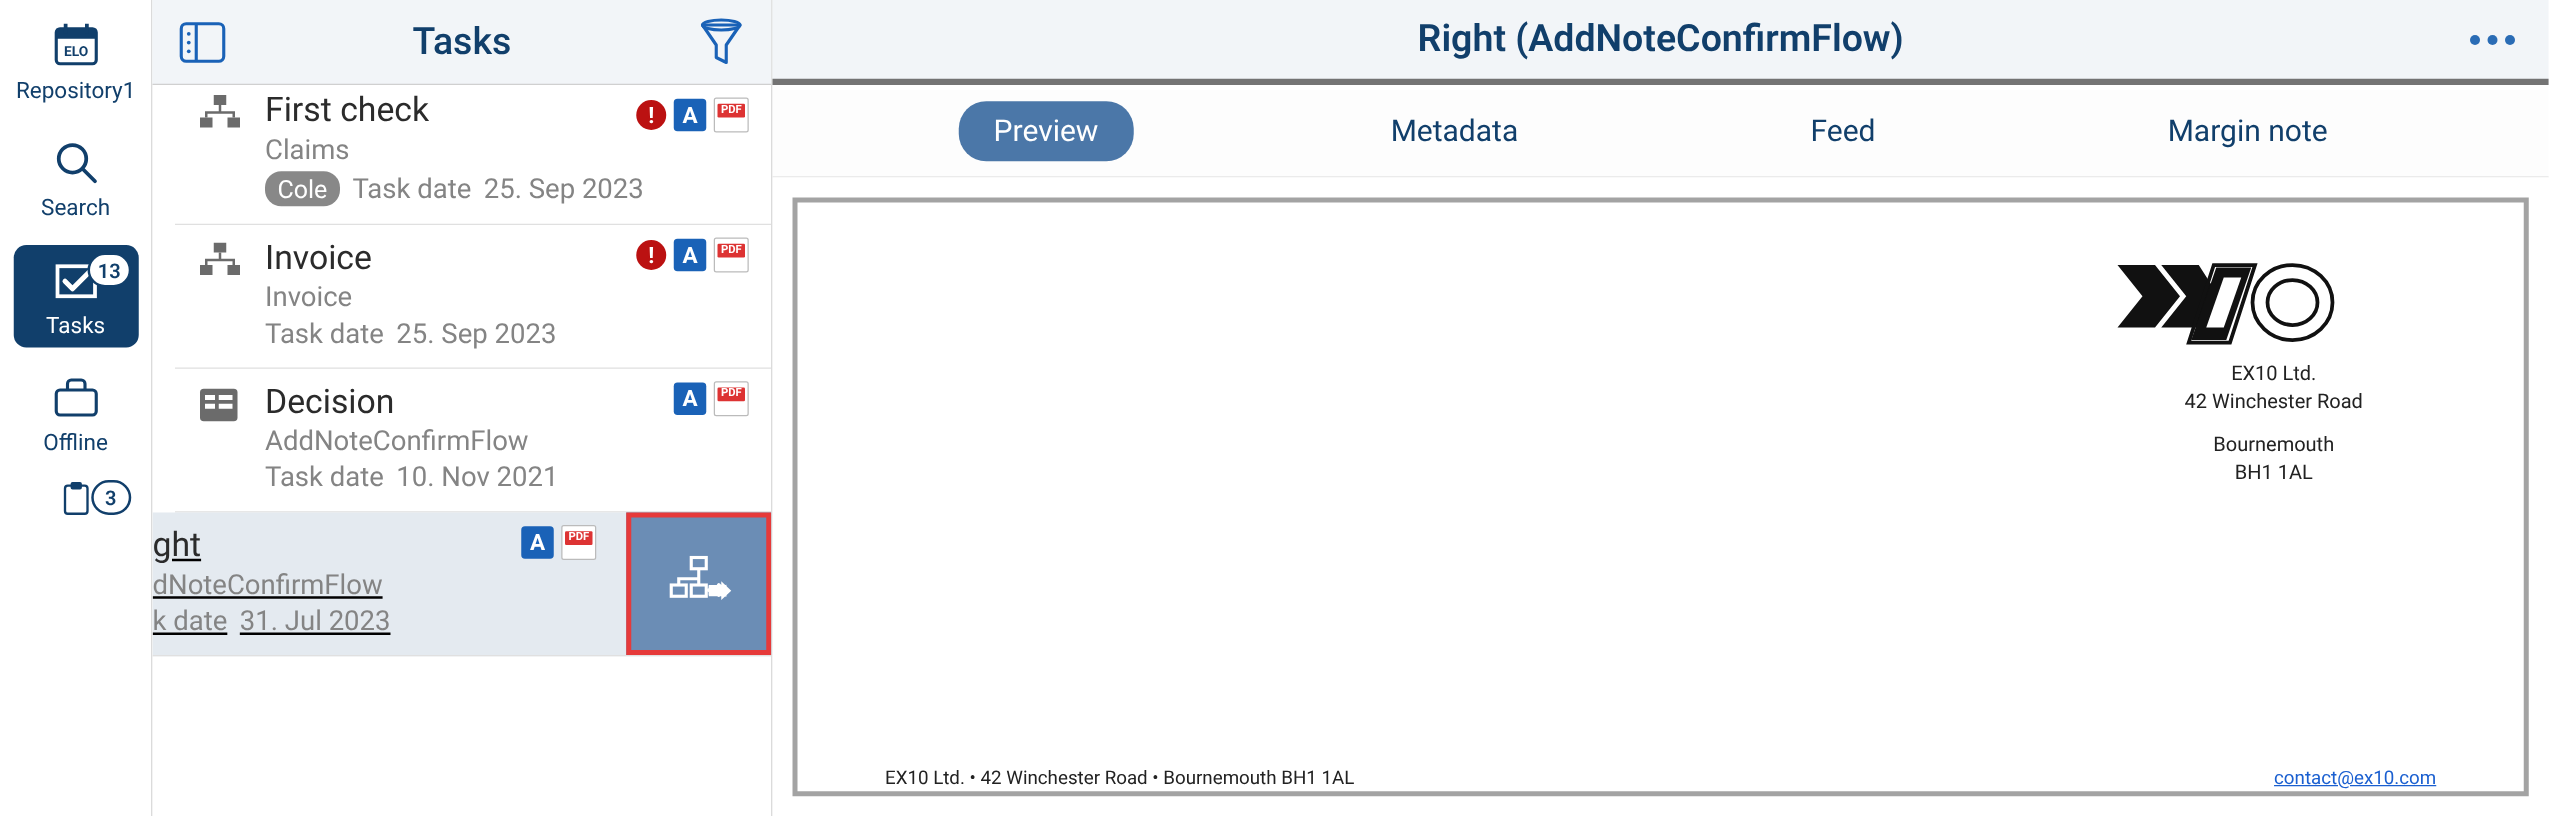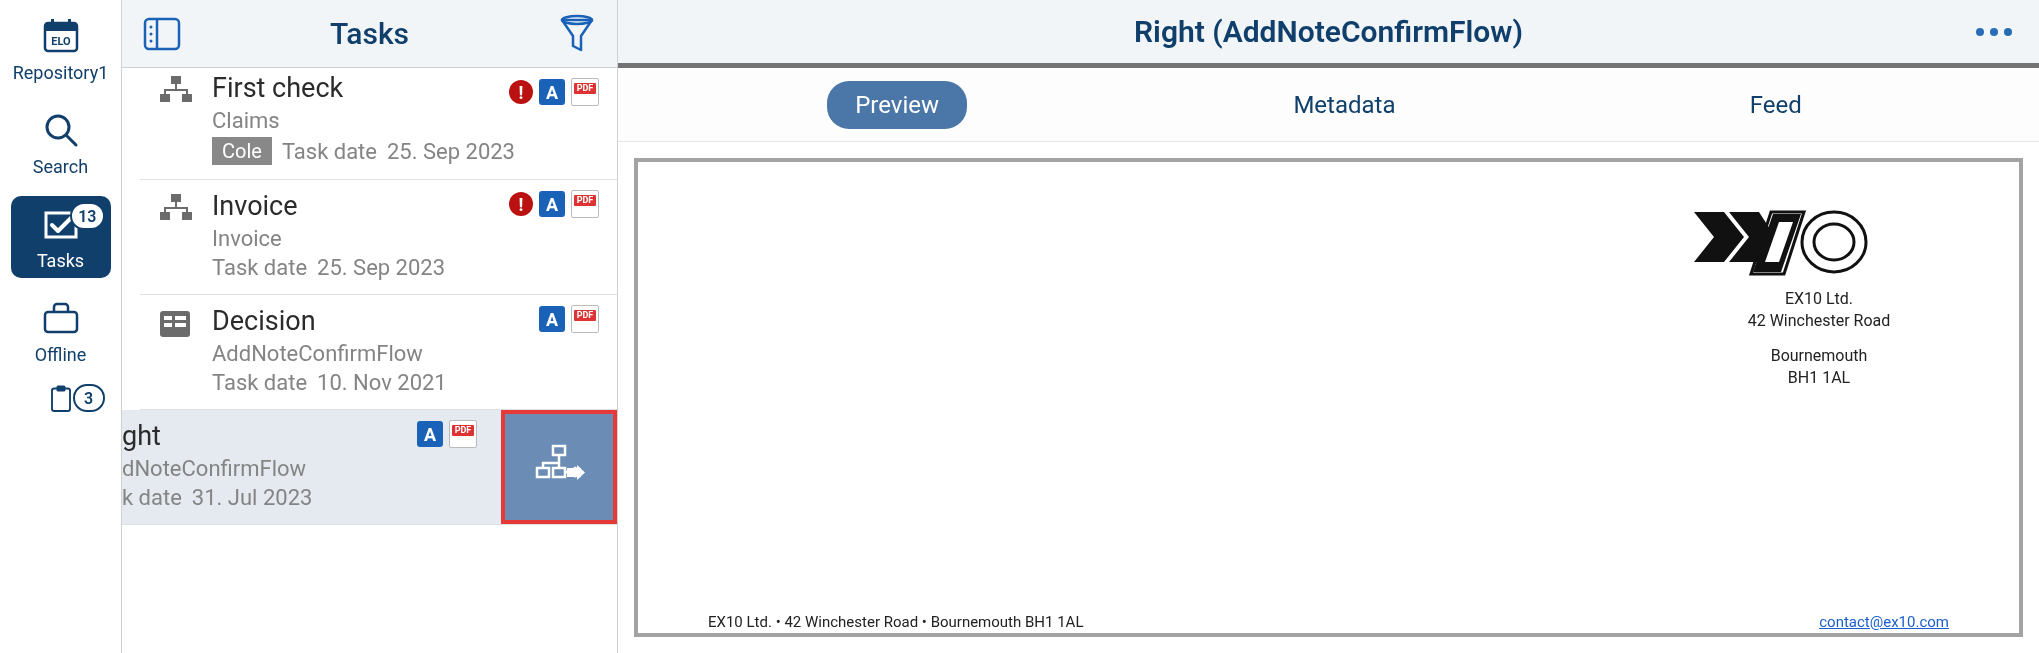--- a/index.html
+++ b/index.html
@@ -97,39 +97,39 @@
     margin-left: 18px;
     margin-right: 0;
   }
   .task-item .t-icon { width: 40px; flex-shrink:0; padding-top:4px; }
   .task-item .t-body { flex:1; min-width:0; }
   .t-title { font-size: 27px; color:#2b2b2b; margin-bottom:4px; }
   .t-sub { font-size: 22px; color:#848484; margin-bottom:4px; }
   .t-meta { font-size: 22px; color:#848484; display:flex; align-items:center; gap:10px; }
   .chip {
     background:#888; color:#fff; font-size:20px;
-    padding: 2px 10px; border-radius:0;
+    padding: 2px 10px; border-radius:13px;
   }
   .t-badges { position:absolute; top:10px; right:18px; display:flex; gap:6px; align-items:center; }
   .badge-alert { width:24px; height:24px; background:#b11; border-radius:50%; color:#fff; font-weight:bold; display:flex; align-items:center; justify-content:center; font-size:18px;}
   .badge-a { width:26px; height:26px; background:#1a62b7; color:#fff; font-weight:bold; display:flex; align-items:center; justify-content:center; font-size:18px; border-radius:3px;}
   .badge-pdf {
     width:28px; height:28px; position:relative; background:#fff; border:1px solid #bbb; border-radius:2px;
   }
   .badge-pdf::before {
     content:"PDF"; position:absolute; top:4px; left:2px; right:2px;
     background:#d33; color:#fff; font-size:9px; font-weight:bold; text-align:center; line-height:11px; border-radius:1px;
   }
   
   .task-item.selected {
     background:#e4eaf0;
     margin-left:0;
     padding-left: 0;
   }
-  .task-item.selected .t-body { overflow:hidden; }
+  .task-item.selected .t-body { overflow:hidden;text-decoration:underline; }
   .task-item.selected .t-title, .task-item.selected .t-sub, .task-item.selected .t-meta { white-space:nowrap; }
   .swipe-action {
     position:absolute;
     right:0; top:0; bottom:0;
     width: 116px;
     background:#6b8db5;
     border: 4px solid #e63a3a;
     display:flex; align-items:center; justify-content:center;
   }
   .task-item.selected .t-badges { right: 140px; }
@@ -406,20 +406,21 @@
       <span></span>
         <span></span>
         <span></span>
     </div>
   </div>
 
   <div class="tab-row">
     <div class="tab active">Preview</div>
     <div class="tab">Metadata</div>
     <div class="tab">Feed</div>
+    <div class="tab">Margin note</div>
   </div>
 
   <div class="preview-area">
     <div class="doc">
       <div class="doc-header">
         <div class="doc-logo-block">
           <div class="doc-logo">
             <svg width="190" height="78" viewBox="0 0 190 78">
               <g>
                 <path d="M5 10 L35 10 L55 35 L35 60 L5 60 L25 35 Z" fill="#111"></path>

